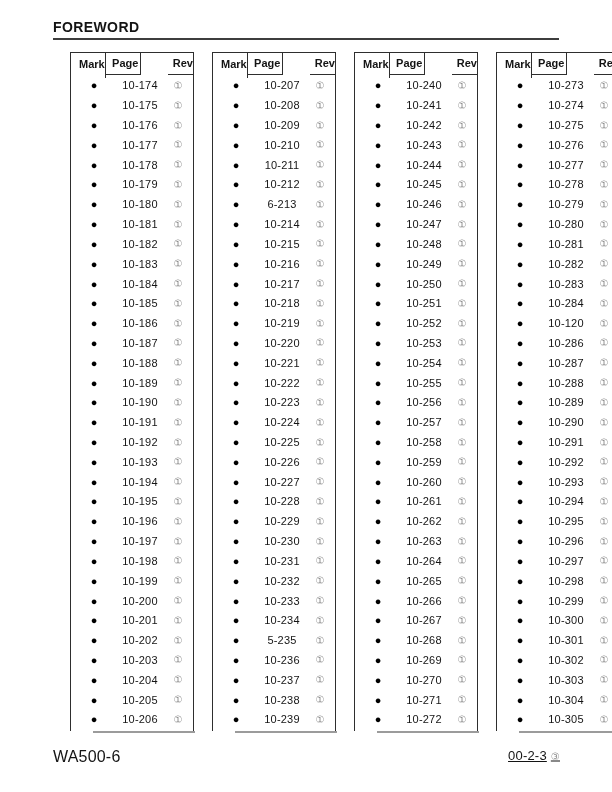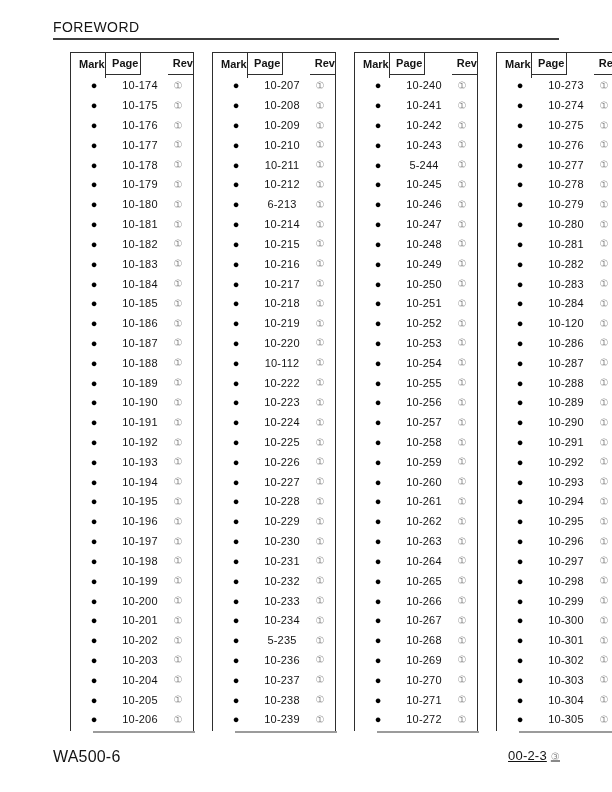--- a/index.html
+++ b/index.html
@@ -6,21 +6,21 @@
   .page{
     position:relative;width:612px;height:792px;background:#ffffff;
     font-family:"Liberation Sans", sans-serif;color:#141414;overflow:hidden;
     margin:0 auto;
   }
   .heading-wrap{
     position:absolute;left:53px;top:19px;width:506px;
     border-bottom:2px solid #3d3d3d;padding-bottom:3px;
   }
   .heading{
-    margin:0;font-size:14px;font-weight:normal;letter-spacing:0.4px;
+    margin:0;font-size:14px;font-weight:bold;letter-spacing:0.4px;
   }
   .tables{
     position:absolute;left:70px;top:52px;display:flex;gap:18px;
   }
   .rev-table{
     position:relative;box-sizing:border-box;width:124px;height:679px;
     border-top:1px solid #2e2e2e;border-left:1px solid #2e2e2e;border-right:1px solid #2e2e2e;
     display:flex;flex-direction:column;background:#fff;
   }
   .thead{display:flex;flex:0 0 22px;height:22px;font-weight:bold;font-size:11px;}
@@ -502,21 +502,21 @@
             </div>
             <div class="cell c-page">10-220</div>
             <div class="cell c-rev">
               <span class="rev-mark">①</span>
             </div>
           </div>
           <div class="row">
             <div class="cell c-mark">
               <span class="bullet">●</span>
             </div>
-            <div class="cell c-page">10-112</div>
+            <div class="cell c-page">10-221</div>
             <div class="cell c-rev">
               <span class="rev-mark">①</span>
             </div>
           </div>
           <div class="row">
             <div class="cell c-mark">
               <span class="bullet">●</span>
             </div>
             <div class="cell c-page">10-222</div>
             <div class="cell c-rev">
@@ -719,21 +719,21 @@
             </div>
             <div class="cell c-page">10-243</div>
             <div class="cell c-rev">
               <span class="rev-mark">①</span>
             </div>
           </div>
           <div class="row">
             <div class="cell c-mark">
               <span class="bullet">●</span>
             </div>
-            <div class="cell c-page">5-244</div>
+            <div class="cell c-page">10-244</div>
             <div class="cell c-rev">
               <span class="rev-mark">①</span>
             </div>
           </div>
           <div class="row">
             <div class="cell c-mark">
               <span class="bullet">●</span>
             </div>
             <div class="cell c-page">10-245</div>
             <div class="cell c-rev">

